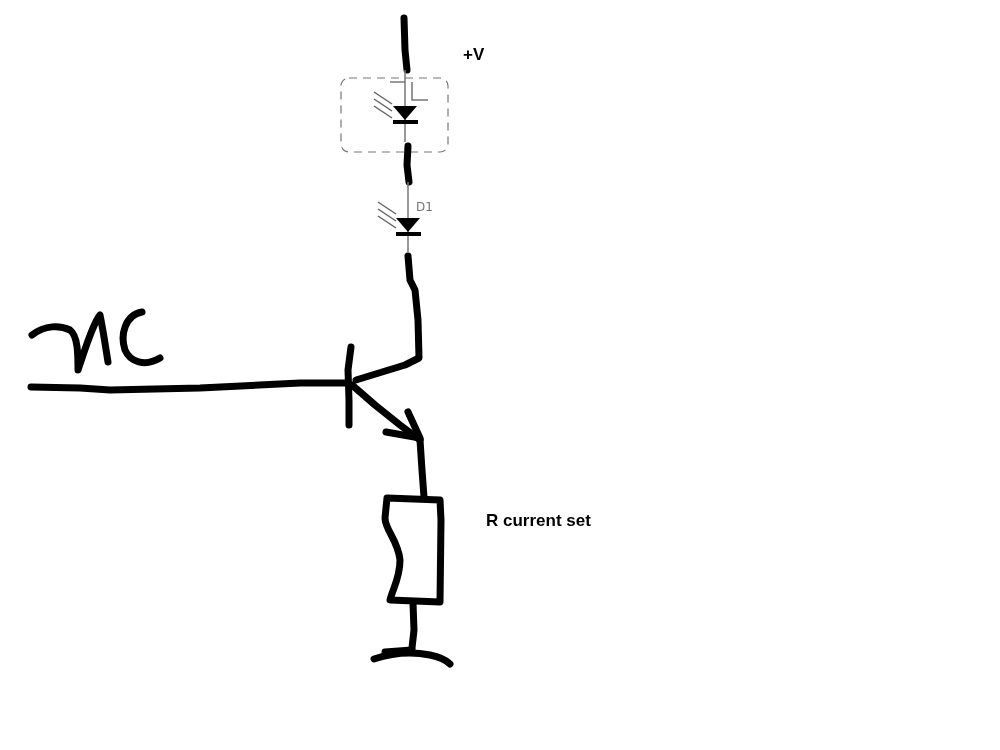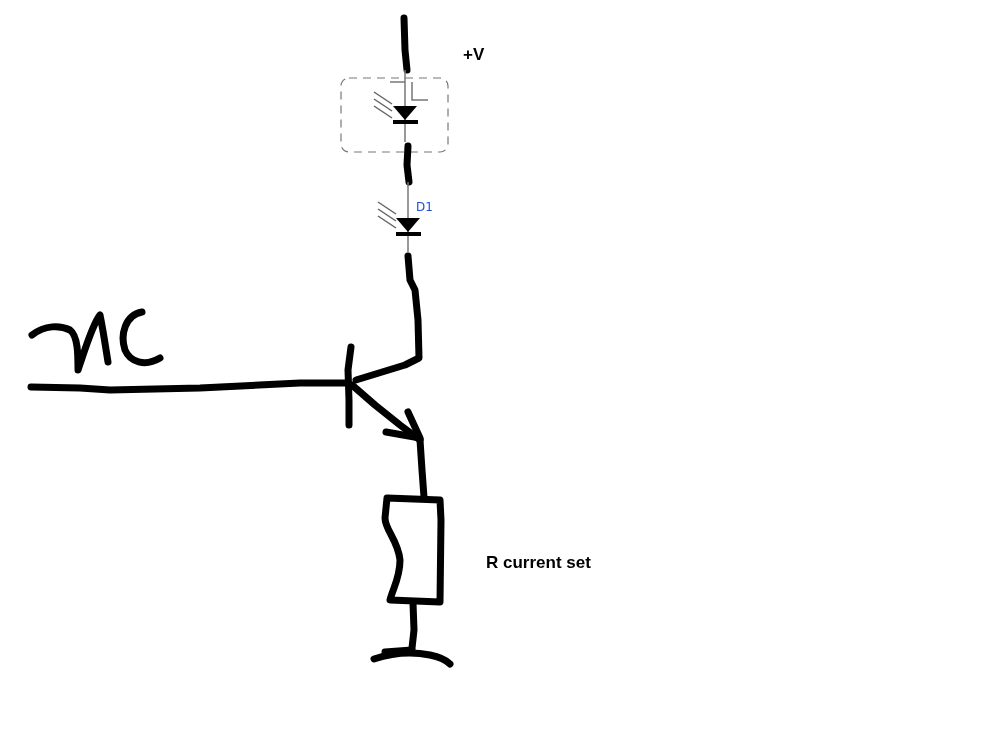--- a/index.html
+++ b/index.html
@@ -2,21 +2,21 @@
 <html><head>
   <meta charset="utf-8">
   <style>
     html, body { margin: 0; padding: 0; background: #ffffff; }
     body { width: 1000px; height: 750px; position: relative; overflow: hidden; }
     #canvas { position: absolute; left: 0; top: 0; width: 1000px; height: 750px; }
     .ink { fill: none; stroke: #000; stroke-width: 7; stroke-linecap: round; stroke-linejoin: round; }
     .thin { fill: none; stroke: #777; stroke-width: 1.5; }
     .dash { fill: none; stroke: #777; stroke-width: 1.2; stroke-dasharray: 8 6; }
     .label-bold { position: absolute; font-family: "Liberation Sans", sans-serif; font-weight: bold; color: #000; font-size: 17px; }
-    .label-d1 { position: absolute; font-family: "DejaVu Sans", sans-serif; color: #1d4ed8; font-size: 12px; }
+    .label-d1 { position: absolute; font-family: "DejaVu Sans", sans-serif; color: #737373; font-size: 12px; }
   </style>
 </head>
 <body>
 
 <svg id="canvas" viewBox="0 0 1000 750" xmlns="http://www.w3.org/2000/svg">
 
   <path class="ink" d="M404 18 L405 50 L407 70"></path>
 
   <g>
     <rect class="dash" x="341" y="78" width="107" height="74" rx="8"></rect>
@@ -65,13 +65,13 @@
   <path class="ink" d="M387 498 L440 500 L441 520 L440 602 L390 600 C393 588 400 578 400 560 C398 540 385 530 385 518 Z"></path>
 
   <path class="ink" d="M413 603 L414 630 L412 648"></path>
 
   <path class="ink" d="M374 659 C395 652 415 652 430 655 C440 657 446 660 450 664"></path>
   <path class="ink" d="M385 652 L412 650"></path>
 </svg>
 
 <div class="label-bold" style="left:463px; top:45px;">+V</div>
 <div class="label-d1" style="left:416px; top:200px;">D1</div>
-<div class="label-bold" style="left:486px; top:553px;">R current set</div>
+<div class="label-bold" style="left:486px; top:511px;">R current set</div>
 
 </body></html>

